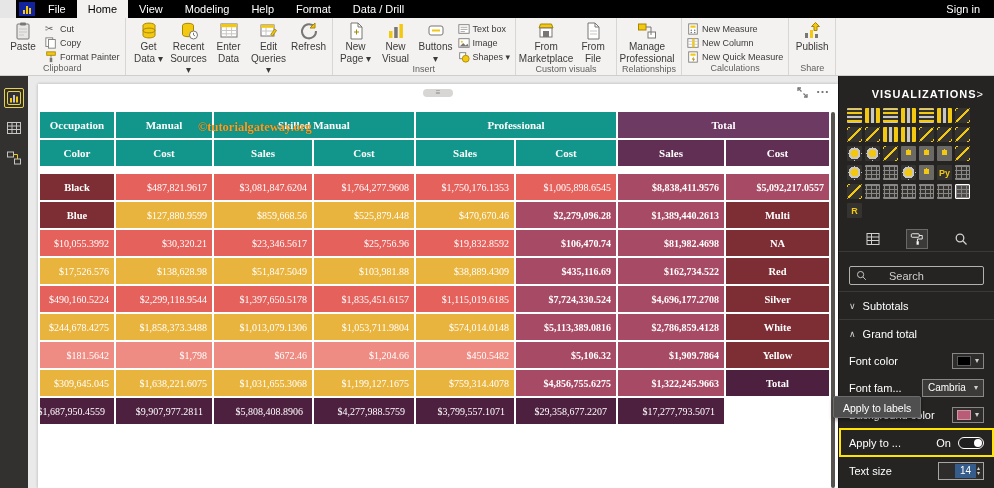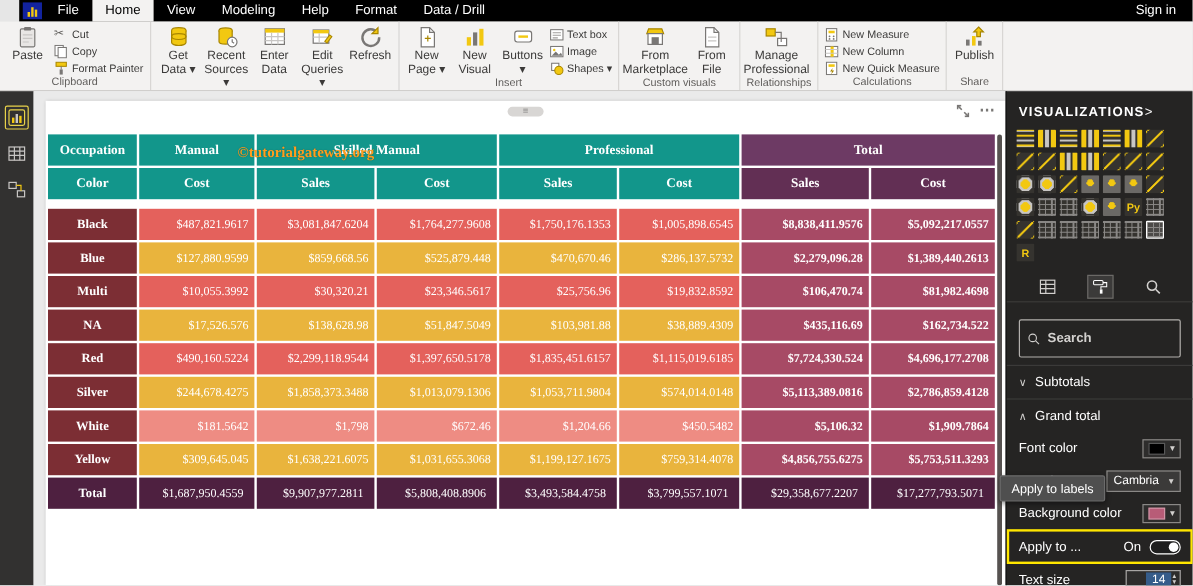--- a/index.html
+++ b/index.html
@@ -59,37 +59,37 @@
   .t-amber{background:var(--amber);}
   .t-pink{background:var(--pink);}
   .totcol{background:var(--total_col_cell) !important;font-weight:bold;}
   .grandlab{background:var(--grand_row);justify-content:center;font-weight:bold;font-size:10.5px;}
   .grandval{background:var(--grand_row);justify-content:flex-end;padding-right:9px;font-weight:normal;font-size:10px;}
   .watermark{position:absolute;left:160px;top:36px;color:#ff9d1e;font-weight:bold;font-size:12.5px;font-family:"Liberation Serif",serif;text-shadow:0 0 1px rgba(0,0,0,.35);pointer-events:none;}
   .mscroll{position:absolute;right:3px;top:28px;width:4px;height:376px;background:#565250;border-radius:2px;}
 
   
   .pane{position:absolute;right:0;top:76px;width:156px;bottom:0;background:#252423;color:#fff;border-left:1px solid #141414;}
-  .ptitle{padding:12px 10px 4px;font-size:11px;font-weight:bold;letter-spacing:1px;display:flex;justify-content:flex-start;align-items:center;}
+  .ptitle{padding:12px 10px 4px;font-size:11px;font-weight:bold;letter-spacing:1px;display:flex;justify-content:flex-end;align-items:center;}
   .pcollapse{font-weight:normal;font-size:11px;cursor:pointer;}
   .vgrid{display:flex;flex-wrap:wrap;gap:4px 3px;padding:4px 8px 6px;}
   .vi{width:15px;height:15px;background:#35332f;border:1px solid transparent;border-radius:1px;display:flex;align-items:center;justify-content:center;overflow:hidden;cursor:pointer;}
   .vi-col{background:repeating-linear-gradient(90deg,#f2c811 0 3px,#35332f 3px 5px,#c8c6c4 5px 8px,#35332f 8px 10px);}
   .vi-bar{background:repeating-linear-gradient(0deg,#f2c811 0 2px,#35332f 2px 4px,#c8c6c4 4px 6px,#35332f 6px 8px);}
   .vi-line{background:linear-gradient(135deg,#35332f 44%,#f2c811 44% 56%,#35332f 56%);}
   .vi-pie{background:radial-gradient(circle at 50% 50%,#f2c811 0 4px,#c8c6c4 4px 6px,#35332f 6px);}
   .vi-map{background:radial-gradient(circle at 50% 42%,#f2c811 0 3px,#6b6966 3px);}
   .vi-grid{background:repeating-linear-gradient(0deg,#8a8886 0 1px,transparent 1px 4px),repeating-linear-gradient(90deg,#8a8886 0 1px,transparent 1px 5px),#35332f;}
   .vi-r{color:#f2c811;font-size:9px;font-weight:bold;}
   .vi.vsel{border-color:#fff;background-color:#4d4b49;}
   .ptabs{display:flex;justify-content:center;gap:22px;align-items:center;height:26px;margin-top:2px;border-bottom:1px solid #3b3a39;}
   .ptab{width:22px;height:20px;display:flex;align-items:center;justify-content:center;cursor:pointer;border:1px solid transparent;}
   .ptab.sel{background:#3b3a39;border-color:#6b6966;}
   .ptab svg{width:14px;height:14px;display:block;}
-  .search{margin:14px 10px 6px;height:32px;border:1px solid #b3b0ad;border-radius:2px;display:flex;align-items:center;gap:6px;padding:0 6px;font-size:11px;color:#d2d0ce;cursor:text;font-weight:bold;}
+  .search{margin:14px 10px 6px;height:19px;border:1px solid #b3b0ad;border-radius:2px;display:flex;align-items:center;gap:22px;padding:0 6px;font-size:11px;color:#d2d0ce;cursor:text;}
   .search svg{width:11px;height:11px;display:block;}
   .sect{display:flex;align-items:center;gap:7px;height:28px;padding:0 10px;font-size:11px;border-top:1px solid #3b3a39;cursor:pointer;}
   .sect:first-of-type{margin-top:6px;}
   .chev{font-size:9px;color:#d2d0ce;}
   .frow{display:flex;align-items:center;justify-content:space-between;height:27px;padding:0 10px;font-size:11px;}
   .frow.apply{border:2px solid var(--highlight);padding:0 8px;height:29px;}
   .swatchbtn{display:flex;align-items:center;gap:4px;border:1px solid #8a8886;background:#2e2d2c;padding:2px 4px;cursor:pointer;}
   .swatch{width:14px;height:10px;border:1px solid rgba(255,255,255,.35);display:block;}
   .sw-black{background:#000;}
   .sw-pink{background:#b85c77;}
@@ -447,21 +447,20 @@
             <div class="mcell val t-salmon">$1,764,277.9608</div>
             <div class="mcell val t-salmon">$1,750,176.1353</div>
             <div class="mcell val t-salmon">$1,005,898.6545</div>
             <div class="mcell val t-salmon totcol">$8,838,411.9576</div>
             <div class="mcell val t-salmon totcol">$5,092,217.0557</div>
             <div class="mcell rowlab">Blue</div>
             <div class="mcell val t-amber">$127,880.9599</div>
             <div class="mcell val t-amber">$859,668.56</div>
             <div class="mcell val t-amber">$525,879.448</div>
             <div class="mcell val t-amber">$470,670.46</div>
-            <div class="mcell val t-amber">$286,137.5732</div>
             <div class="mcell val t-amber totcol">$2,279,096.28</div>
             <div class="mcell val t-amber totcol">$1,389,440.2613</div>
             <div class="mcell rowlab">Multi</div>
             <div class="mcell val t-salmon">$10,055.3992</div>
             <div class="mcell val t-salmon">$30,320.21</div>
             <div class="mcell val t-salmon">$23,346.5617</div>
             <div class="mcell val t-salmon">$25,756.96</div>
             <div class="mcell val t-salmon">$19,832.8592</div>
             <div class="mcell val t-salmon totcol">$106,470.74</div>
             <div class="mcell val t-salmon totcol">$81,982.4698</div>
@@ -497,26 +496,26 @@
             <div class="mcell val t-pink">$450.5482</div>
             <div class="mcell val t-pink totcol">$5,106.32</div>
             <div class="mcell val t-pink totcol">$1,909.7864</div>
             <div class="mcell rowlab">Yellow</div>
             <div class="mcell val t-amber">$309,645.045</div>
             <div class="mcell val t-amber">$1,638,221.6075</div>
             <div class="mcell val t-amber">$1,031,655.3068</div>
             <div class="mcell val t-amber">$1,199,127.1675</div>
             <div class="mcell val t-amber">$759,314.4078</div>
             <div class="mcell val t-amber totcol">$4,856,755.6275</div>
-            <div class="mcell val t-amber totcol">$5,753,511.3293</div>
+            <div class="mcell val t-amber totcol">$1,322,245.9663</div>
             <div class="mcell grandlab">Total</div>
             <div class="mcell grandval">$1,687,950.4559</div>
             <div class="mcell grandval">$9,907,977.2811</div>
             <div class="mcell grandval">$5,808,408.8906</div>
-            <div class="mcell grandval">$3,493,584.4758</div>
+            <div class="mcell grandval">$4,277,988.5759</div>
             <div class="mcell grandval">$3,799,557.1071</div>
             <div class="mcell grandval">$29,358,677.2207</div>
             <div class="mcell grandval">$17,277,793.5071</div>
           </div>
       </div>
 
       <div class="watermark">©tutorialgateway.org</div>
       <div class="mscroll"></div>
     </div>
   </div>

